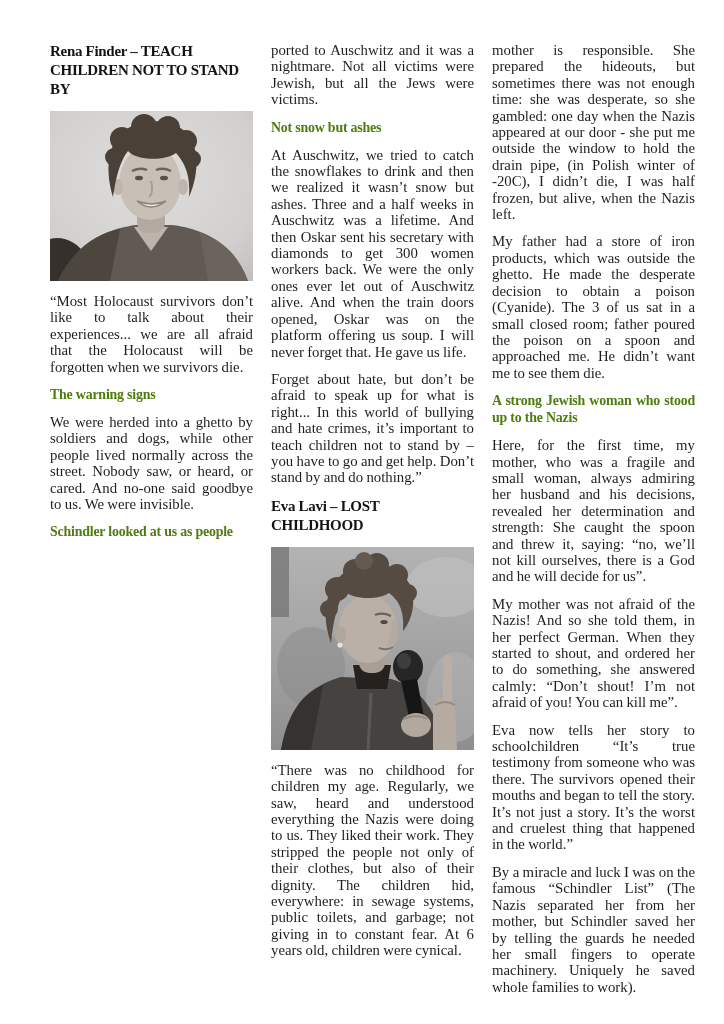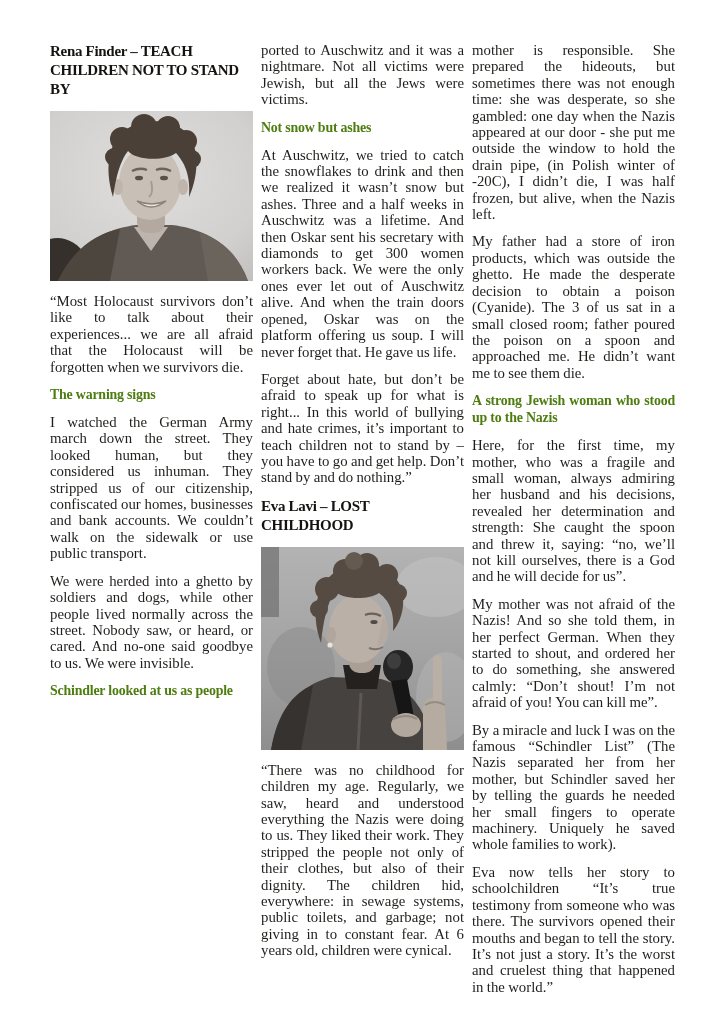--- a/index.html
+++ b/index.html
@@ -13,21 +13,21 @@
     overflow: hidden;
     font-family: "Liberation Serif", "DejaVu Serif", serif;
     color: #201e1b;
   }
   .page {
     box-sizing: border-box;
     width: 724px;
     height: 1024px;
     padding: 42px 31px 0 50px;
     display: flex;
-    gap: 8px;
+    gap: 18px;
     background: #ffffff;
   }
   .col {
     width: 203px;
     flex: 0 0 203px;
   }
   p.body-text {
     margin: 0 0 11px 0;
     font-size: 14.8px;
     line-height: 16.4px;
@@ -111,21 +111,20 @@
         <ellipse cx="114" cy="67" rx="4" ry="2.3" fill="#58504a"></ellipse>
 
         <path d="M101 70 Q104 82 99 86" stroke="#a89d94" stroke-width="2" fill="none"></path>
 
         <path d="M87 90 Q101 102 116 90 Q102 96 87 90 Z" fill="#ece8e4" stroke="#8d8178" stroke-width="1.4"></path>
       </svg>
     </figure>
 
     <p class="body-text">“Most Holocaust survivors don’t like to talk about their experiences... we are all afraid that the Holocaust will be forgotten when we survivors die.</p>
     <h3 class="section-heading">The warning signs</h3>
-    <p class="body-text">I watched the German Army march down the street. They looked human, but they considered us inhuman. They stripped us of our citizenship, confiscated our homes, businesses and bank accounts. We couldn’t walk on the sidewalk or use public transport.</p>
     <p class="body-text">We were herded into a ghetto by soldiers and dogs, while other people lived normally across the street. Nobody saw, or heard, or cared. And no-one said goodbye to us. We were invisible.</p>
     <h3 class="section-heading">Schindler looked at us as people</h3>
   </div>
 
   <div class="col">
     <p class="body-text">ported to Auschwitz and it was a nightmare. Not all victims were Jewish, but all the Jews were victims.</p>
     <h3 class="section-heading">Not snow but ashes</h3>
     <p class="body-text">At Auschwitz, we tried to catch the snowflakes to drink and then we realized it wasn’t snow but ashes. Three and a half weeks in Auschwitz was a lifetime. And then Oskar sent his secretary with diamonds to get 300 women workers back. We were the only ones ever let out of Auschwitz alive. And when the train doors opened, Oskar was on the platform offering us soup. I will never forget that. He gave us life.</p>
     <p class="body-text">Forget about hate, but don’t be afraid to speak up for what is right... In this world of bullying and hate crimes, it’s important to teach children not to stand by – you have to go and get help. Don’t stand by and do nothing.”</p>
     <h2 class="article-title">Eva Lavi – LOST CHILDHOOD</h2>
@@ -191,17 +190,17 @@
 
     <p class="body-text">“There was no childhood for children my age. Regularly, we saw, heard and understood everything the Nazis were doing to us. They liked their work. They stripped the people not only of their clothes, but also of their dignity. The children hid, everywhere: in sewage systems, public toilets, and garbage; not giving in to constant fear. At 6 years old, children were cynical.</p>
   </div>
 
   <div class="col">
     <p class="body-text">mother is responsible. She prepared the hideouts, but sometimes there was not enough time: she was desperate, so she gambled: one day when the Nazis appeared at our door - she put me outside the window to hold the drain pipe, (in Polish winter of -20C), I didn’t die, I was half frozen, but alive, when the Nazis left.</p>
     <p class="body-text">My father had a store of iron products, which was outside the ghetto. He made the desperate decision to obtain a poison (Cyanide). The 3 of us sat in a small closed room; father poured the poison on a spoon and approached me. He didn’t want me to see them die.</p>
     <h3 class="section-heading">A strong Jewish woman who stood up to the Nazis</h3>
     <p class="body-text">Here, for the first time, my mother, who was a fragile and small woman, always admiring her husband and his decisions, revealed her determination and strength: She caught the spoon and threw it, saying: “no, we’ll not kill ourselves, there is a God and he will decide for us”.</p>
     <p class="body-text">My mother was not afraid of the Nazis! And so she told them, in her perfect German. When they started to shout, and ordered her to do something, she answered calmly: “Don’t shout! I’m not afraid of you! You can kill me”.</p>
+    <p class="body-text">Eva now tells her story to schoolchildren “It’s true testimony from someone who was there. The survivors opened their mouths and began to tell the story. It’s not just a story. It’s the worst and cruelest thing that happened in the world.”</p>
     <p class="body-text">By a miracle and luck I was on the famous “Schindler List” (The Nazis separated her from her mother, but Schindler saved her by telling the guards he needed her small fingers to operate machinery. Uniquely he saved whole families to work).</p>
-    <p class="body-text">Eva now tells her story to schoolchildren “It’s true testimony from someone who was there. The survivors opened their mouths and began to tell the story. It’s not just a story. It’s the worst and cruelest thing that happened in the world.”</p>
   </div>
 
 </div>
 
 </body></html>

